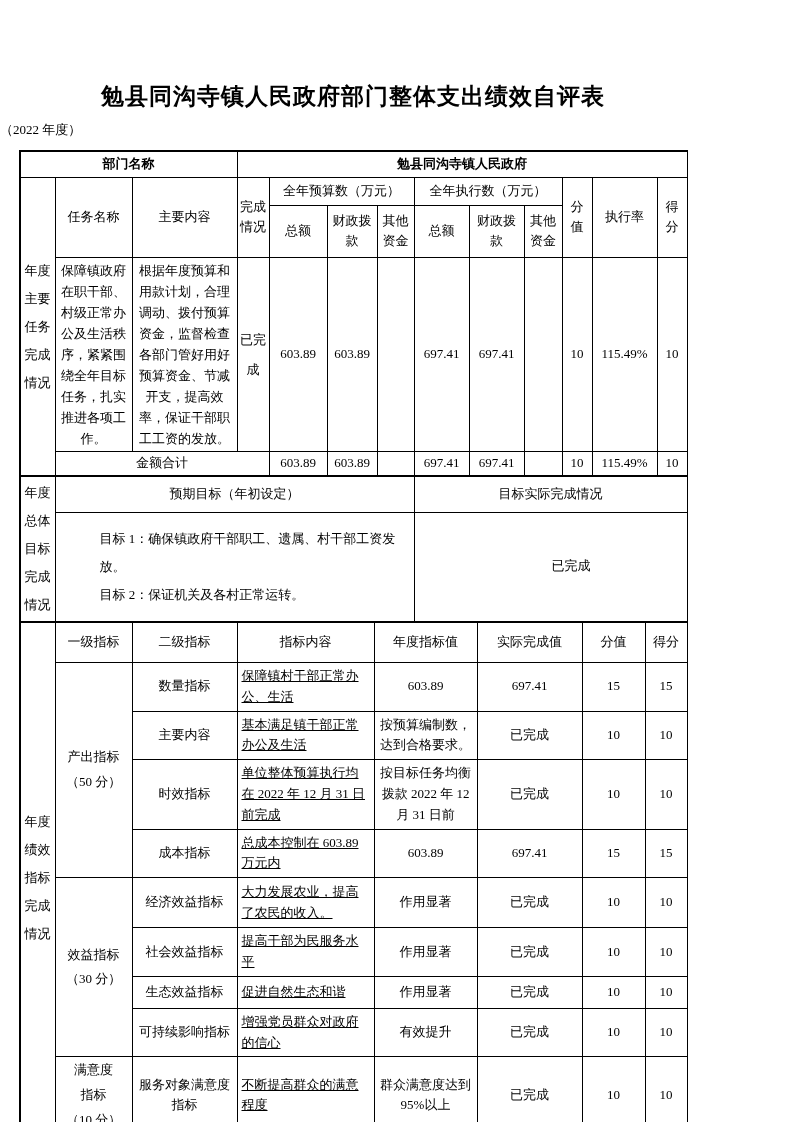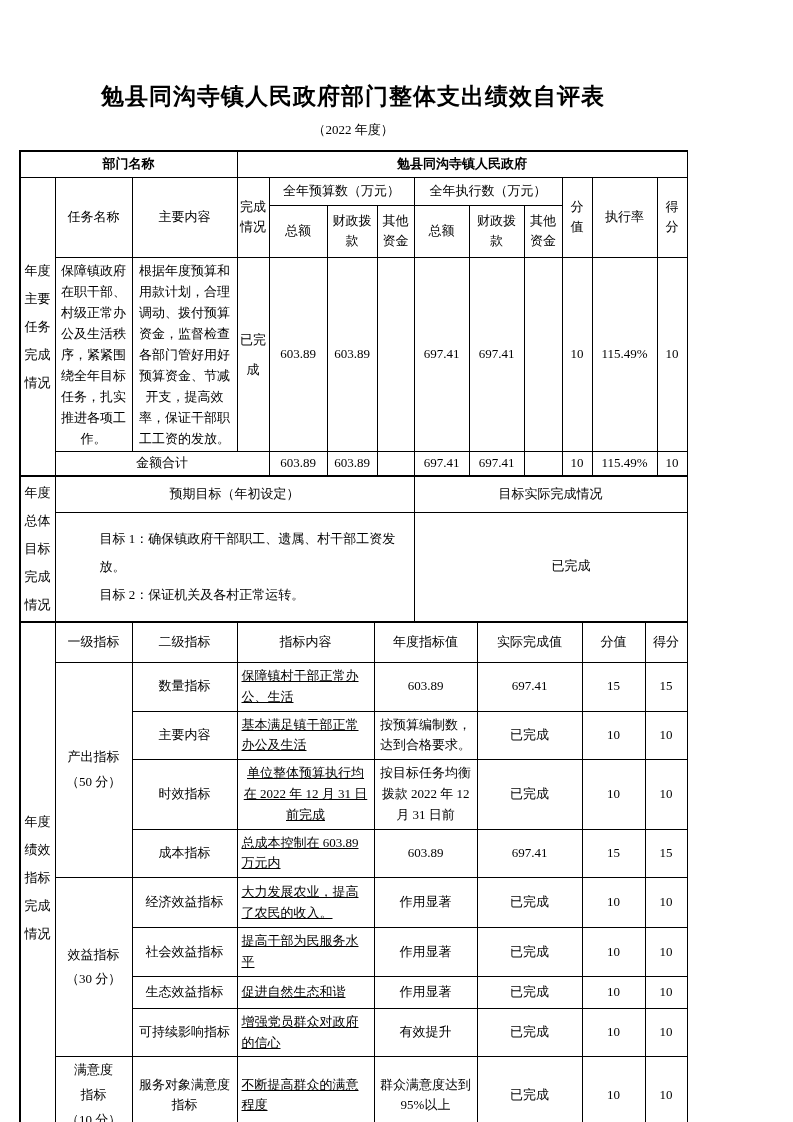--- a/index.html
+++ b/index.html
@@ -7,33 +7,33 @@
     width:793px;height:1122px;background:#ffffff;color:#000;
     font-family:"Liberation Serif","DejaVu Serif",serif;
     -webkit-font-smoothing:antialiased;
   }
   .page{position:relative;width:706px;height:1122px;overflow:hidden;}
   .title{
     padding-top:82px;text-align:center;
     font-family:"Liberation Sans","DejaVu Sans",sans-serif;
     font-weight:700;font-size:23px;letter-spacing:1px;line-height:1.3;
   }
-  .subtitle{text-align:center;font-size:13px;margin-top:9px;}
+  .subtitle{font-size:13px;margin-top:9px;}
   .tw{width:667px;margin:11px auto 0;border:1px solid #000;}
   table{border-collapse:collapse;table-layout:fixed;width:667px;}
   td{
     border:1px solid #000;box-sizing:border-box;
     font-size:13px;text-align:center;vertical-align:middle;
     padding:1px 3px;line-height:1.6;overflow:hidden;word-break:break-all;
   }
   
   tr.h26 td{height:26px;font-weight:bold;} tr.h28 td{height:28px;} tr.h52 td{height:52px;}
   tr.h190 td{height:190px;} tr.h24 td{height:24px;} tr.h30 td{height:30px;}
   tr.h74 td{height:74px;padding-left:44px;} tr.h40 td{height:40px;} tr.h44 td{height:44px;}
-  tr.h46 td{height:46px;} tr.h60 td{height:60px;text-align:center;} tr.h50 td{height:50px;}
+  tr.h46 td{height:46px;} tr.h60 td{height:60px;} tr.h50 td{height:50px;}
   tr.h32 td{height:32px;} tr.h48 td{height:48px;} tr.h58 td{height:58px;}
   
   td.vl{line-height:2.15;padding:2px 4px;}          
   td.vch{line-height:1.55;padding:0;}             
   td.vcd{line-height:2.3;padding:1px;}              
   td.leftc{text-align:left;padding:3px 4px;text-decoration:underline;}
   td.goals{text-align:left;padding:4px 8px 4px 22px;line-height:2.15;word-break:normal;}
   td.pre{white-space:pre-line;line-height:1.9;}
   td.taskc{line-height:1.62;padding:2px 4px;}
 </style>

